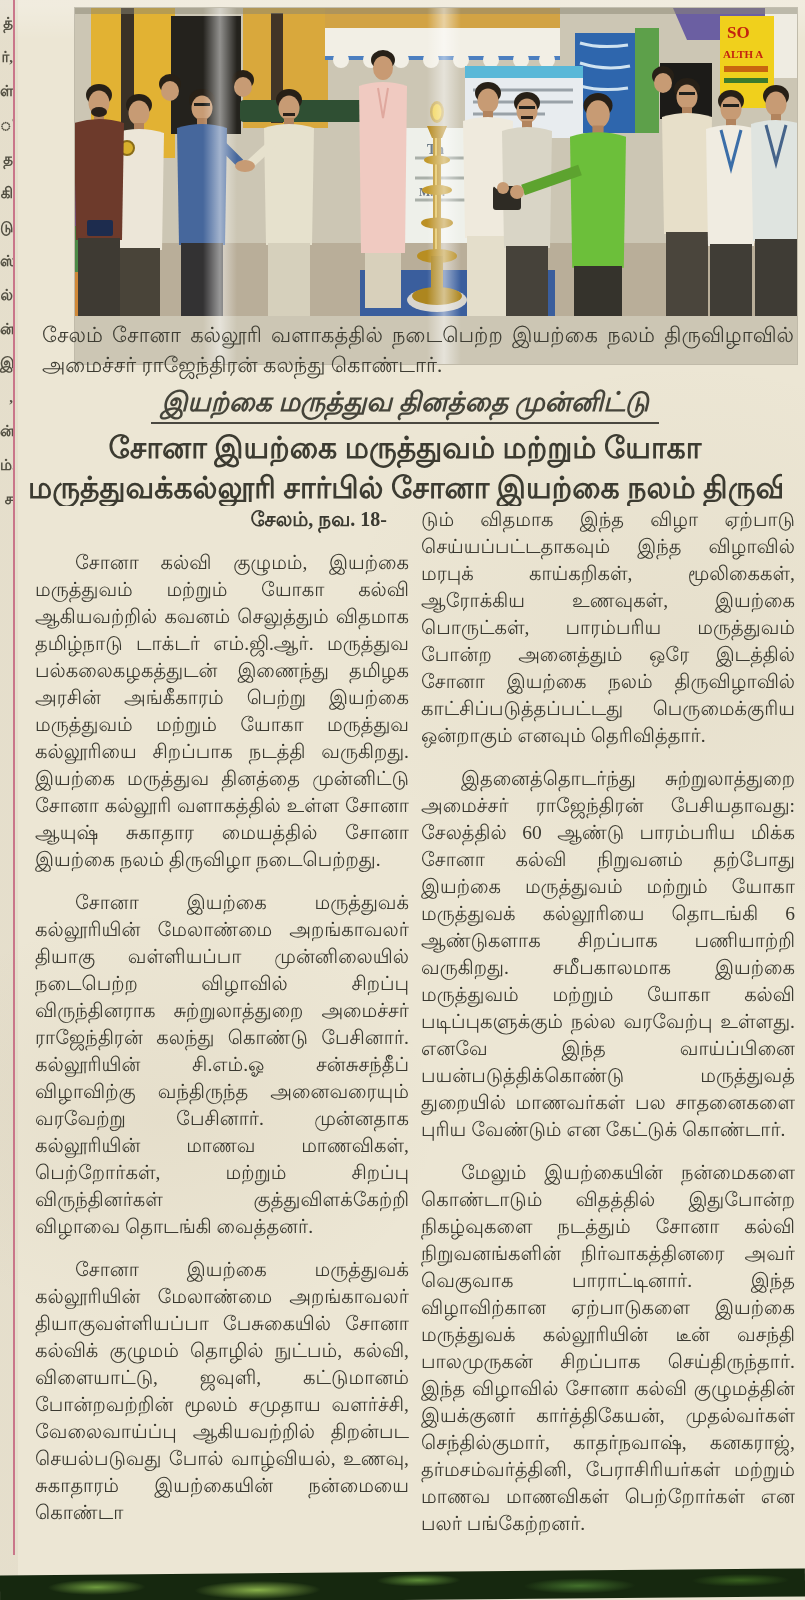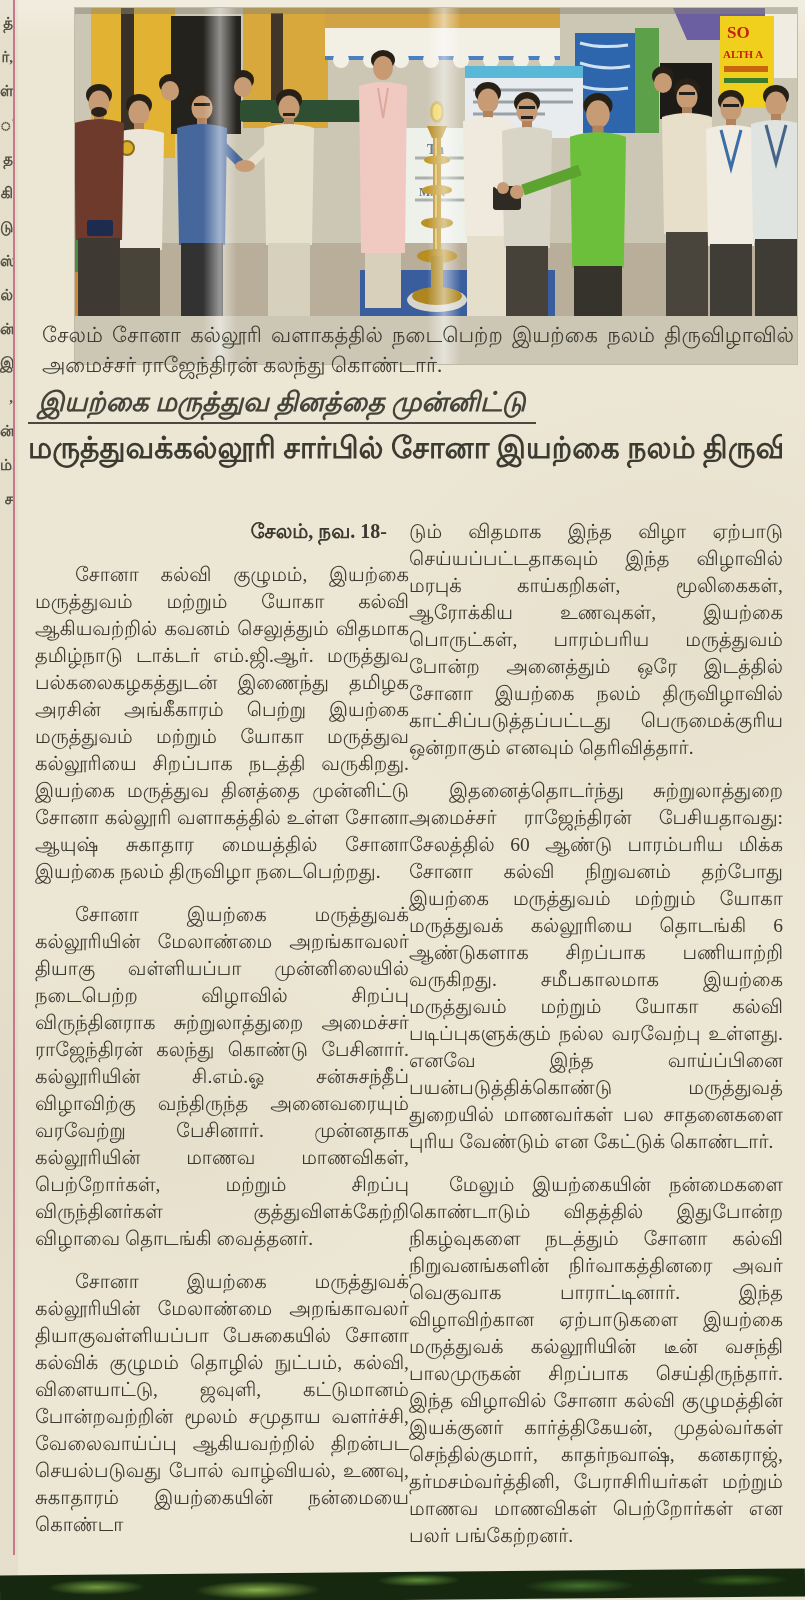--- a/index.html
+++ b/index.html
@@ -25,31 +25,31 @@
     box-shadow:0 0 0 1px rgba(60,55,40,.25);
     background:#ccc6b4;
   }
   .glare{position:absolute;top:0;height:100%;width:34px;
     background:linear-gradient(to right, rgba(255,255,255,0), rgba(255,255,255,.5), rgba(255,255,255,0));}
   .glare.g1{left:128px;} .glare.g2{left:352px;}
   .caption{
     position:absolute;left:42px;top:320px;width:752px;height:62px;overflow:hidden;
     font-size:21px;line-height:30px;font-weight:normal;color:#3e3d33;text-align:justify;
   }
-  .headline{position:absolute;left:28px;top:384px;width:754px;height:122px;overflow:hidden;}
+  .headline{position:absolute;left:28px;top:384px;width:754px;height:122px;overflow:hidden;text-align:center;}
   .kicker-wrap{height:44px;}
   .kicker{
     display:inline-block;font-size:27px;font-weight:bold;font-style:italic;color:#45443a;
     border-bottom:2px solid #4a4840;padding:0 10px 2px 10px;line-height:36px;
   }
   .hl2{font-size:30px;font-weight:bold;color:#3c3b31;line-height:40px;height:40px;overflow:hidden;}
   .hl3{font-size:30px;font-weight:bold;color:#3c3b31;line-height:40px;height:40px;overflow:hidden;white-space:nowrap;}
   .article{
     position:absolute;left:35px;top:506px;width:760px;height:1064px;overflow:hidden;
-    display:flex;margin-top:12px;
+    display:flex;gap:12px;
   }
   .col{width:374px;font-size:19.5px;line-height:27px;text-align:justify;color:#3a3930;}
   .col p{margin:0 0 16px 0;text-indent:40px;}
   .col p.no-indent{text-indent:0;}
   .dateline{text-align:right;font-weight:bold;padding-right:22px;margin:0 0 2px 0;font-size:20px;}
   .bottom-strip{
     position:absolute;left:0;top:1572px;width:805px;height:28px;transform:rotate(-0.5deg);
     background-color:#16280f;
     background-image:
       radial-gradient(ellipse 70px 11px at 12% 45%, #6f9c3f 0%, transparent 70%),
@@ -248,20 +248,21 @@
     <div class="glare g1"></div>
     <div class="glare g2"></div>
   </div>
 
   <div class="caption">சேலம் சோனா கல்லூரி வளாகத்தில் நடைபெற்ற இயற்கை நலம் திருவிழாவில் அமைச்சர் ராஜேந்திரன் கலந்து கொண்டார்.</div>
 
   <div class="headline">
     <div class="kicker-wrap">
       <span class="kicker">இயற்கை மருத்துவ தினத்தை முன்னிட்டு</span>
     </div>
+    <div class="hl2">சோனா இயற்கை மருத்துவம் மற்றும் யோகா</div>
     <div class="hl3">மருத்துவக்கல்லூரி சார்பில் சோனா இயற்கை நலம் திருவிழா</div>
   </div>
 
   <div class="article">
     <div class="col">
       <p class="dateline">சேலம், நவ. 18-</p>
       <p>சோனா கல்வி குழுமம், இயற்கை மருத்துவம் மற்றும் யோகா கல்வி ஆகியவற்றில் கவனம் செலுத்தும் விதமாக தமிழ்நாடு டாக்டர் எம்.ஜி.ஆர். மருத்துவ பல்கலைகழகத்துடன் இணைந்து தமிழக அரசின் அங்கீகாரம் பெற்று இயற்கை மருத்துவம் மற்றும் யோகா மருத்துவ கல்லூரியை சிறப்பாக நடத்தி வருகிறது. இயற்கை மருத்துவ தினத்தை முன்னிட்டு சோனா கல்லூரி வளாகத்தில் உள்ள சோனா ஆயுஷ் சுகாதார மையத்தில் சோனா இயற்கை நலம் திருவிழா நடைபெற்றது.</p>
       <p>சோனா இயற்கை மருத்துவக் கல்லூரியின் மேலாண்மை அறங்காவலர் தியாகு வள்ளியப்பா முன்னிலையில் நடைபெற்ற விழாவில் சிறப்பு விருந்தினராக சுற்றுலாத்துறை அமைச்சர் ராஜேந்திரன் கலந்து கொண்டு பேசினார். கல்லூரியின் சி.எம்.ஓ சன்சுசந்தீப் விழாவிற்கு வந்திருந்த அனைவரையும் வரவேற்று பேசினார். முன்னதாக கல்லூரியின் மாணவ மாணவிகள், பெற்றோர்கள், மற்றும் சிறப்பு விருந்தினர்கள் குத்துவிளக்கேற்றி விழாவை தொடங்கி வைத்தனர்.</p>
       <p>சோனா இயற்கை மருத்துவக் கல்லூரியின் மேலாண்மை அறங்காவலர் தியாகுவள்ளியப்பா பேசுகையில் சோனா கல்விக் குழுமம் தொழில் நுட்பம், கல்வி, விளையாட்டு, ஜவுளி, கட்டுமானம் போன்றவற்றின் மூலம் சமுதாய வளர்ச்சி, வேலைவாய்ப்பு ஆகியவற்றில் திறன்பட செயல்படுவது போல் வாழ்வியல், உணவு, சுகாதாரம் இயற்கையின் நன்மையை கொண்டா</p>
     </div>

